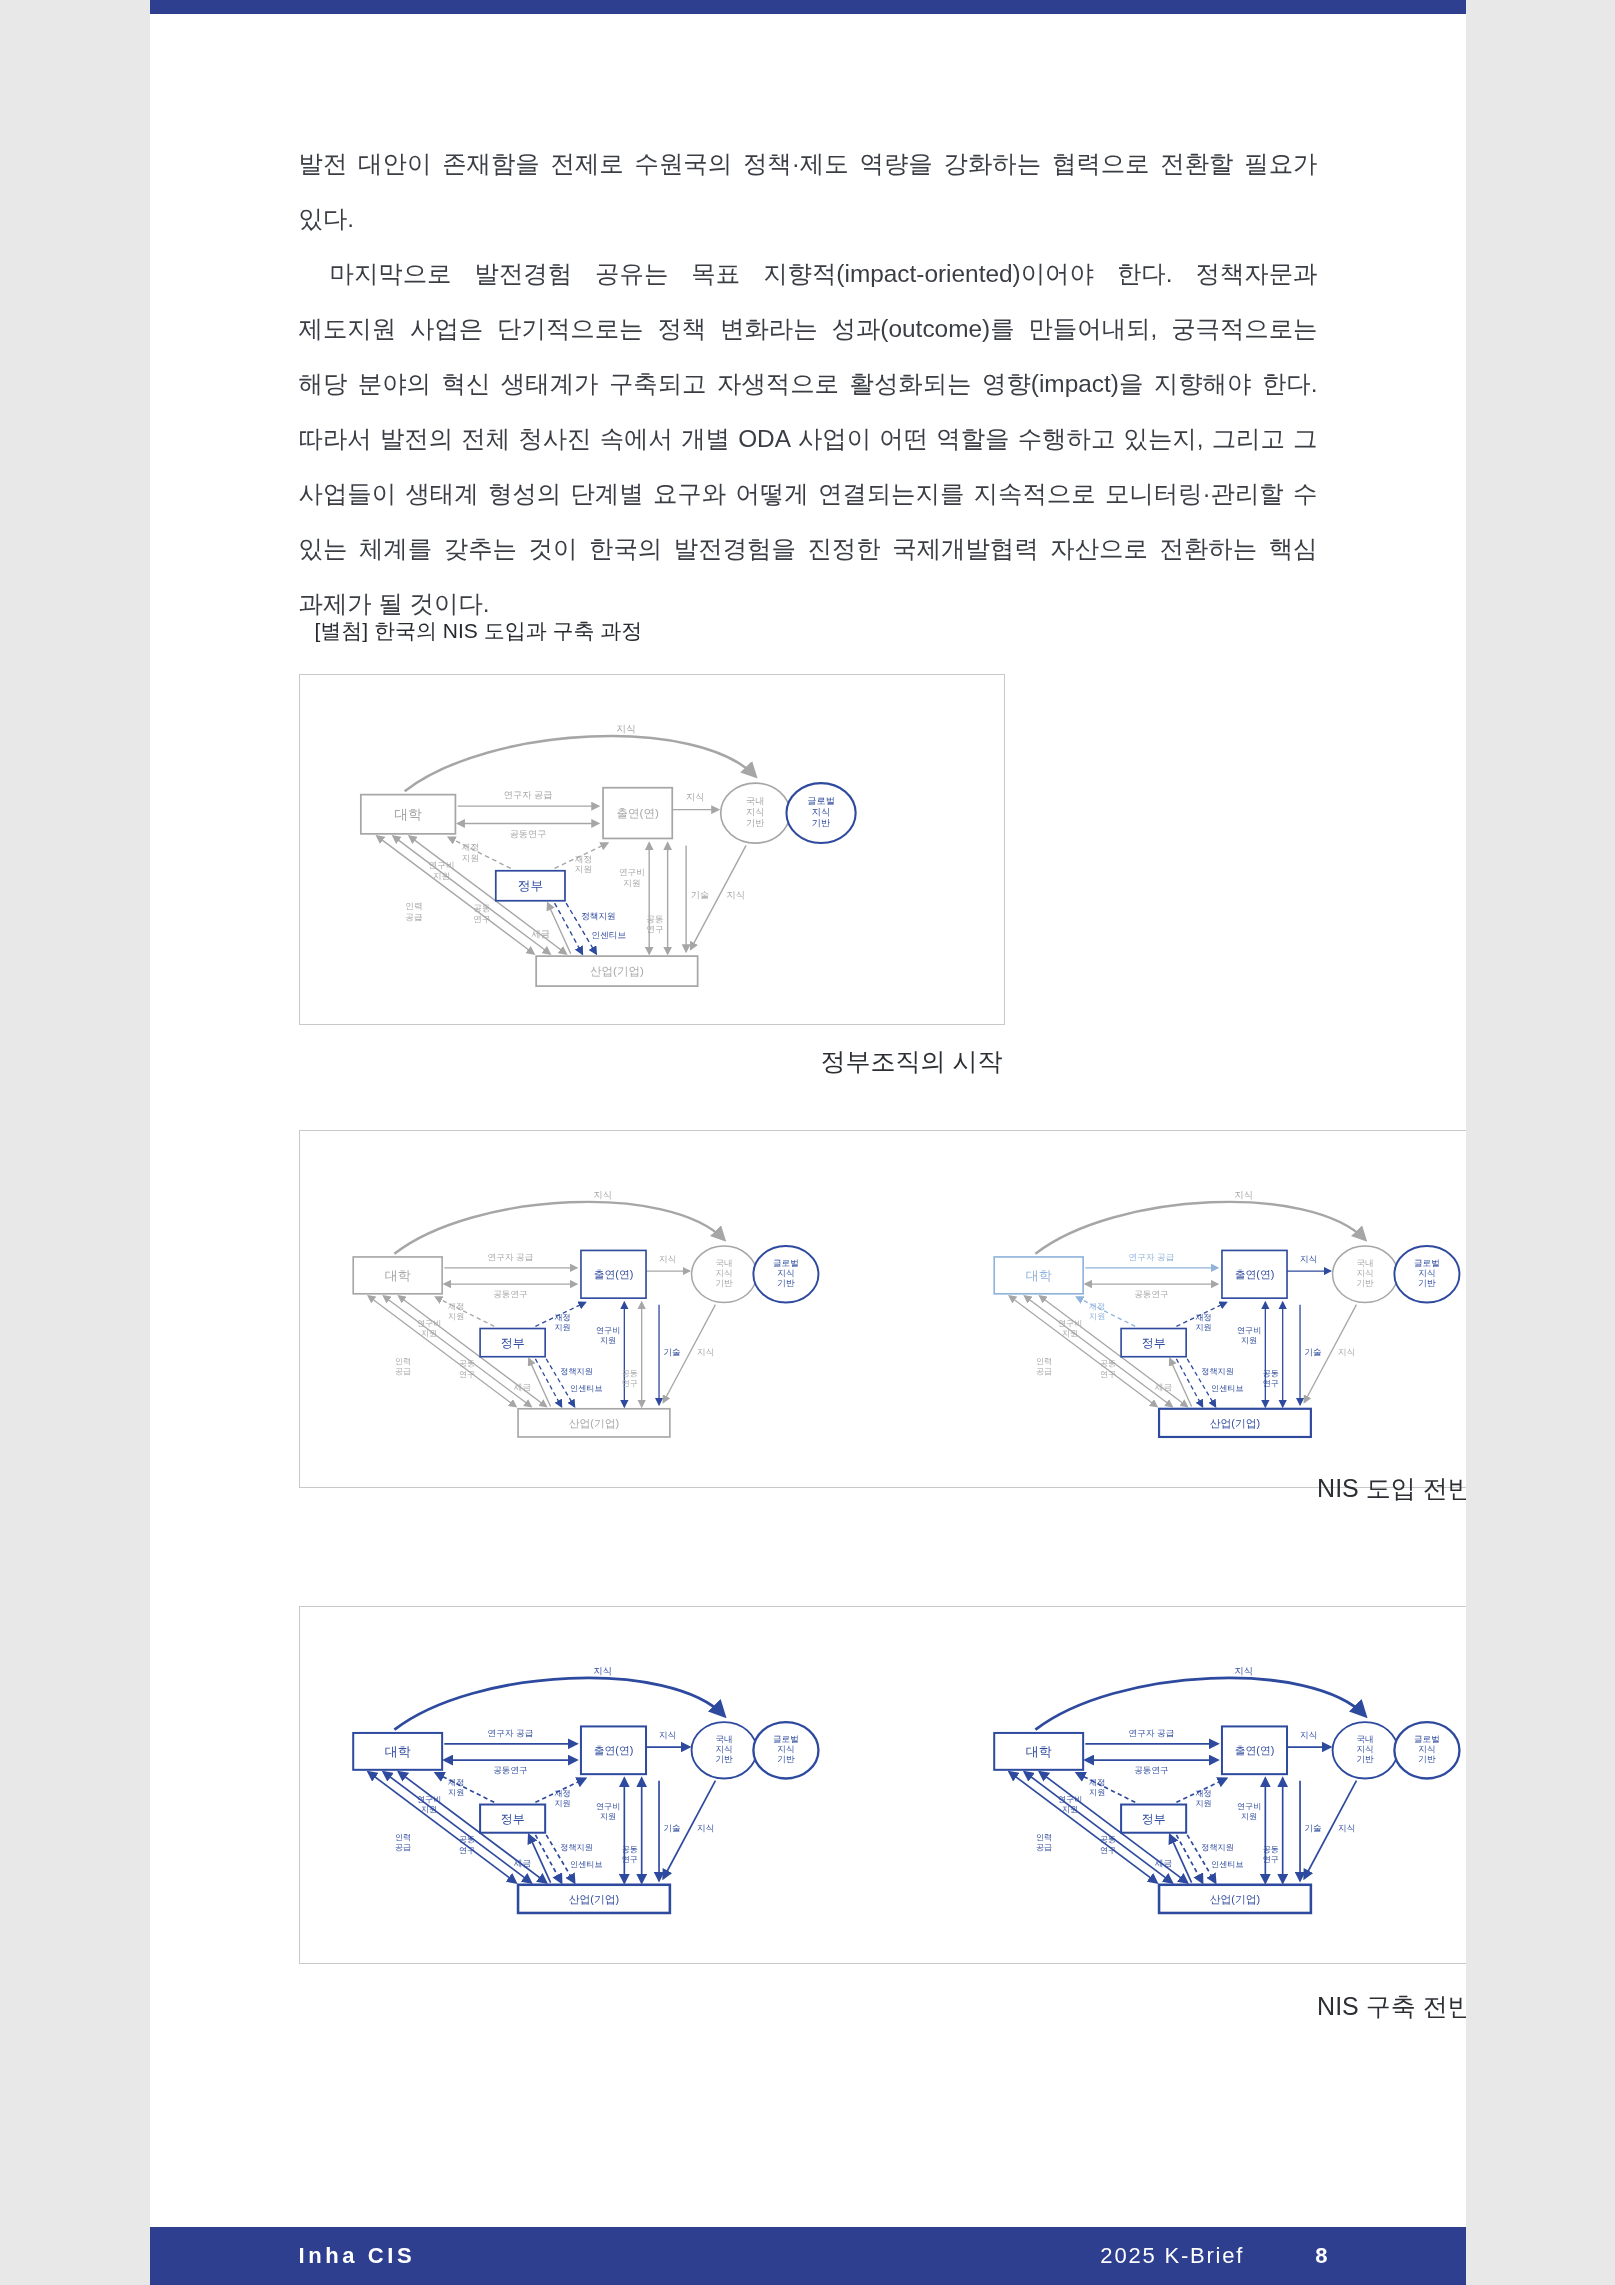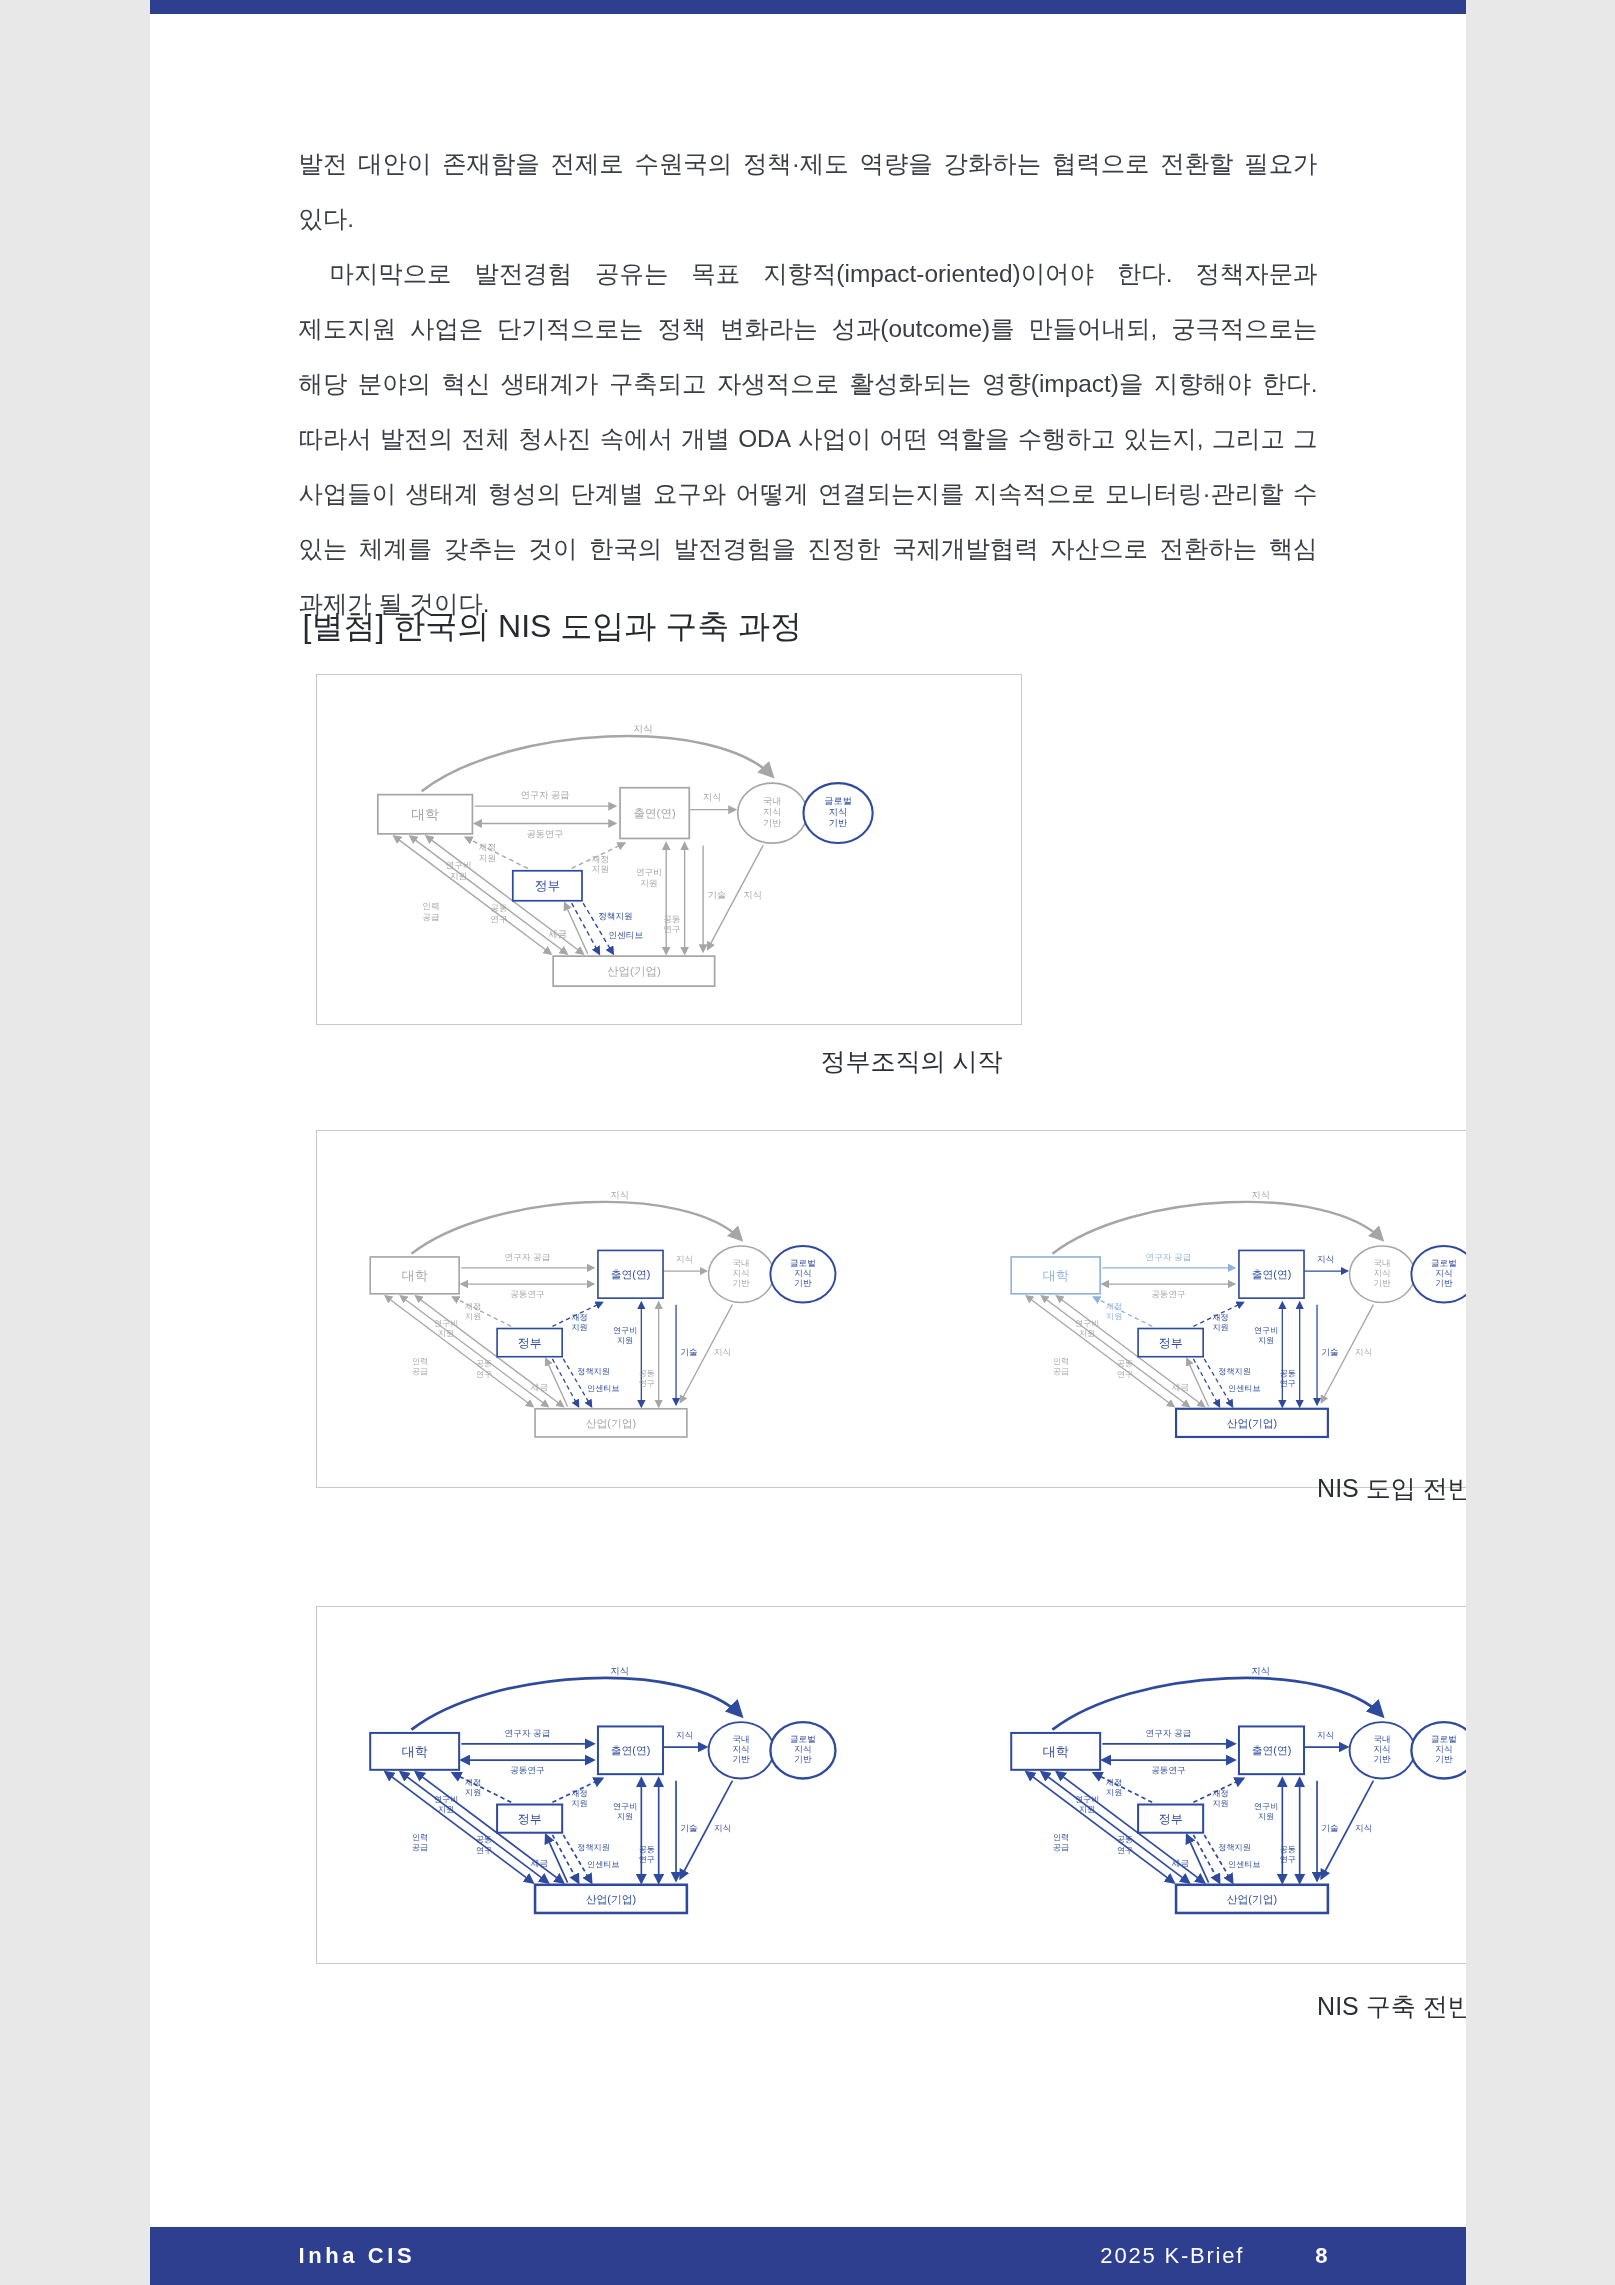--- a/index.html
+++ b/index.html
@@ -17,25 +17,25 @@
   }
   .text-block{
     position:absolute;left:149px;right:148px;top:136px;
     font-size:24.4px;line-height:55px;color:#3a3d44;
     text-align:justify;word-break:keep-all;
   }
   .text-block p{margin:0;}
   .text-block p.indented{text-indent:31px;}
   .appendix-heading{
     position:absolute;left:149px;top:601px;
-    font-size:32px;color:#26292e;font-weight:400;margin:4px;
+    font-size:21px;color:#26292e;font-weight:400;margin:16px;
   }
   .fig-box{
     position:absolute;background:#fff;border:0.9px solid #c9c9c9;
-    display:flex;align-items:center;justify-content:center;margin-left:17px;
+    display:flex;align-items:center;justify-content:center;
   }
   .fig-box-1{left:149px;top:674px;width:704px;height:349px;}
   .fig-box-2{left:149px;top:1130px;width:1295px;height:356px;gap:12.7px;}
   .fig-box-3{left:149px;top:1606px;width:1295px;height:356px;gap:12.7px;}
   .fig-caption{
     position:absolute;text-align:right;
     font-size:25px;color:#2b2e33;
   }
   .cap-1{left:149px;width:704px;top:1045px;}
   .cap-2{left:149px;width:1295px;top:1472px;}

